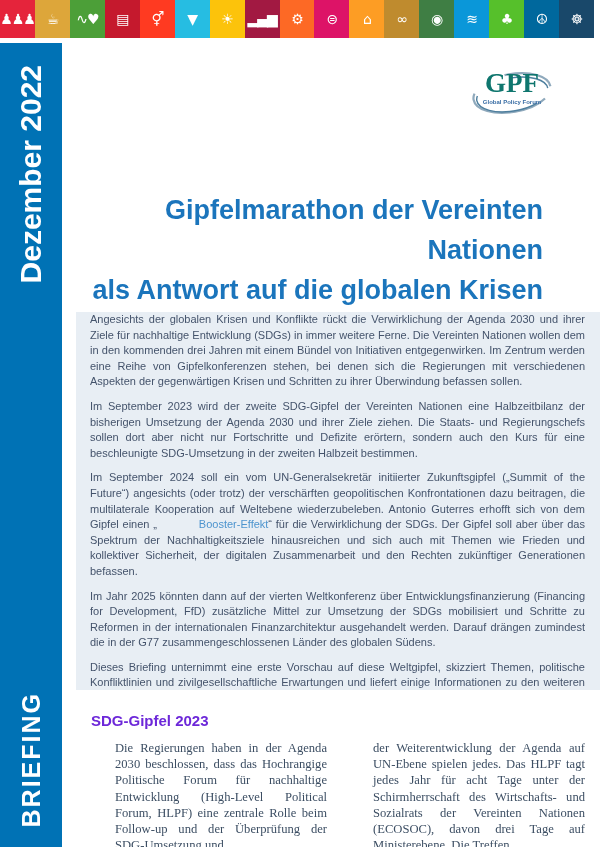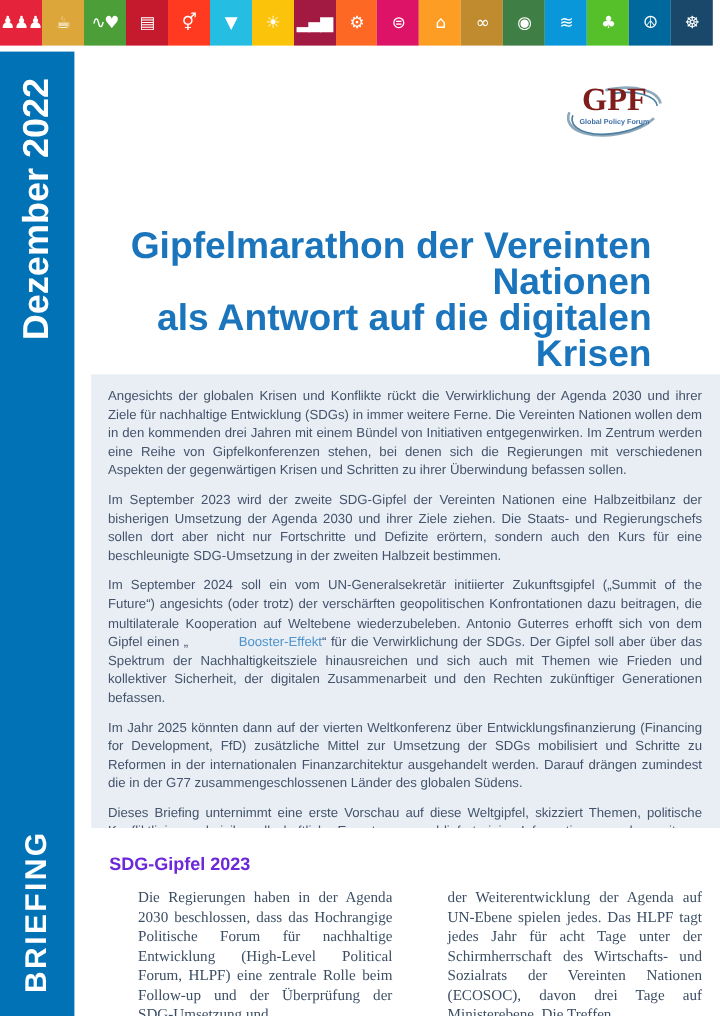--- a/index.html
+++ b/index.html
@@ -23,26 +23,26 @@
   
   #logo{position:absolute;left:470px;top:62px;width:84px;height:62px;}
   #logo svg{position:absolute;left:0;top:0;}
   #logo-acronym{position:absolute;left:50%;top:8px;transform:translateX(-50%);
       font-family:"Liberation Serif",serif;font-weight:bold;font-size:27px;line-height:1;}
   #logo-sub{position:absolute;left:50%;top:37px;transform:translateX(-50%);
       font-size:6px;font-weight:bold;white-space:nowrap;}
 
   
   #title-block{position:absolute;right:57px;top:190px;width:500px;text-align:right;}
-  #page-title{font-weight:bold;font-size:31px;line-height:30px;}
+  #page-title{font-weight:bold;font-size:27px;line-height:40px;}
   #byline{margin-top:14px;font-size:11.5px;color:#3c3c3b;}
 
   
   #abstract{position:absolute;left:76px;top:312px;width:524px;height:378px;
-            box-sizing:border-box;padding:11px 15px 10px 14px;overflow:hidden;}
+            box-sizing:border-box;padding:0 15px 10px 14px;overflow:hidden;}
   #abstract p{margin:0 0 9px 0;font-size:11px;line-height:15.6px;text-align:justify;}
   #abstract a{text-decoration:none;margin-left:42px;}
 
   
   #section-head{position:absolute;left:91px;top:712px;font-size:15px;font-weight:bold;
                 color:#6d28d9;}
   #columns{position:absolute;left:91px;top:740px;width:494px;display:flex;gap:22px;}
   .col{flex:1 1 0;font-family:"Liberation Serif",serif;font-size:12.6px;line-height:16.2px;
        text-align:justify;color:#3c4e63;margin-left:24px;}
 </style>
@@ -114,28 +114,28 @@
     </div>
   </div>
 
   <div id="logo">
     <svg width="84" height="62" viewBox="0 0 84 62">
       <g transform="rotate(-10 42 31)">
         <ellipse cx="42" cy="31" rx="39" ry="19" fill="none" stroke="#8FA9BC" stroke-width="2.2" stroke-dasharray="86 36" stroke-dashoffset="-14"></ellipse>
         <ellipse cx="42" cy="32.5" rx="36" ry="16.5" fill="none" stroke="#4E7F9E" stroke-width="1.4" stroke-dasharray="70 40" stroke-dashoffset="-20"></ellipse>
       </g>
     </svg>
-    <div id="logo-acronym" style="color: #7f1d1d;">GPF</div>
+    <div id="logo-acronym" style="color: #0f766e;">GPF</div>
     <div id="logo-sub" style="color: rgb(58, 110, 165);">Global Policy Forum</div>
   </div>
 
   <div id="title-block">
     <div id="page-title" style="color: rgb(27, 117, 188);">
       <div>Gipfelmarathon der Vereinten Nationen</div>
-      <div>als Antwort auf die digitalen Krisen</div>
+      <div>als Antwort auf die globalen Krisen</div>
     </div>
     <div id="byline">von Jens Martens</div>
   </div>
 
   <div id="abstract" style="background: rgb(232, 238, 244); color: rgb(68, 83, 107);">
     <p>Angesichts der globalen Krisen und Konflikte rückt die Verwirklichung der Agenda 2030 und ihrer Ziele für nachhaltige Entwicklung (SDGs) in immer weitere Ferne. Die Vereinten Nationen wollen dem in den kommenden drei Jahren mit einem Bündel von Initiativen entgegenwirken. Im Zentrum werden eine Reihe von Gipfelkonferenzen stehen, bei denen sich die Regierungen mit verschiedenen Aspekten der gegenwärtigen Krisen und Schritten zu ihrer Überwindung befassen sollen.</p>
     <p>Im September 2023 wird der zweite SDG-Gipfel der Vereinten Nationen eine Halbzeitbilanz der bisherigen Umsetzung der Agenda 2030 und ihrer Ziele ziehen. Die Staats- und Regierungschefs sollen dort aber nicht nur Fortschritte und Defizite erörtern, sondern auch den Kurs für eine beschleunigte SDG-Umsetzung in der zweiten Halbzeit bestimmen.</p>
     <p><span>Im September 2024 soll ein vom UN-Generalsekretär initiierter Zukunftsgipfel („Summit of the Future“) angesichts (oder trotz) der verschärften geopolitischen Konfrontationen dazu beitragen, die multilaterale Kooperation auf Weltebene wiederzubeleben. Antonio Guterres erhofft sich von dem Gipfel einen „</span><a href="#" id="booster-link" style="color: rgb(77, 148, 206);">Booster-Effekt</a><span>“ für die Verwirklichung der SDGs. Der Gipfel soll aber über das Spektrum der Nachhaltigkeitsziele hinausreichen und sich auch mit Themen wie Frieden und kollektiver Sicherheit, der digitalen Zusammenarbeit und den Rechten zukünftiger Generationen befassen.</span></p>
     <p>Im Jahr 2025 könnten dann auf der vierten Weltkonferenz über Entwicklungsfinanzierung (Financing for Development, FfD) zusätzliche Mittel zur Umsetzung der SDGs mobilisiert und Schritte zu Reformen in der internationalen Finanzarchitektur ausgehandelt werden. Darauf drängen zumindest die in der G77 zusammengeschlossenen Länder des globalen Südens.</p>
     <p>Dieses Briefing unternimmt eine erste Vorschau auf diese Weltgipfel, skizziert Themen, politische Konfliktlinien und zivilgesellschaftliche Erwartungen und liefert einige Informationen zu den weiteren Verhandlungsprozessen.</p>

